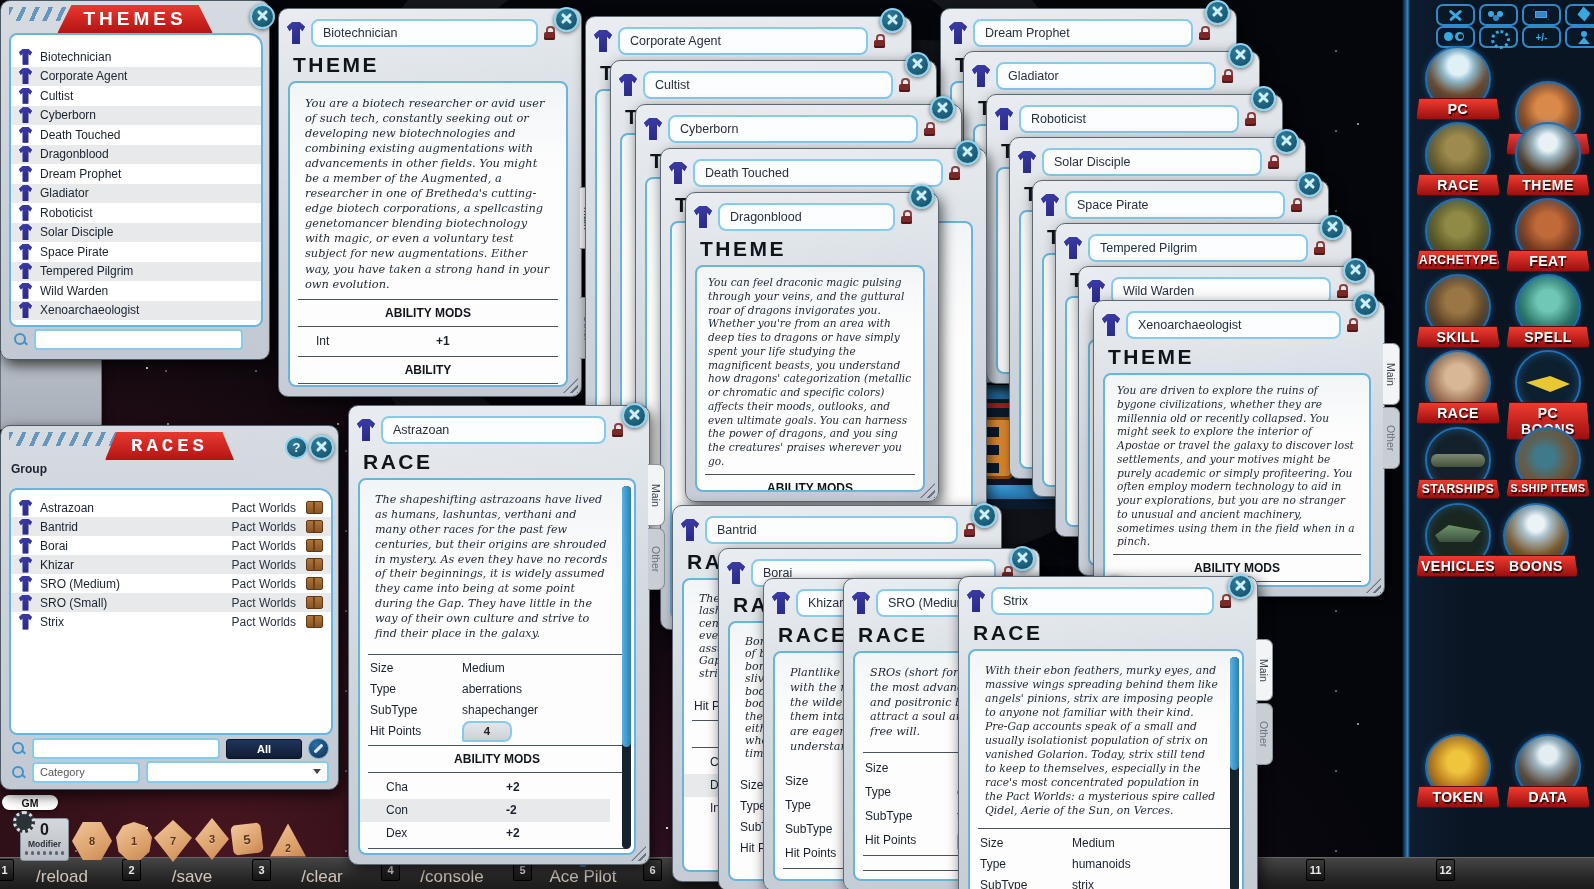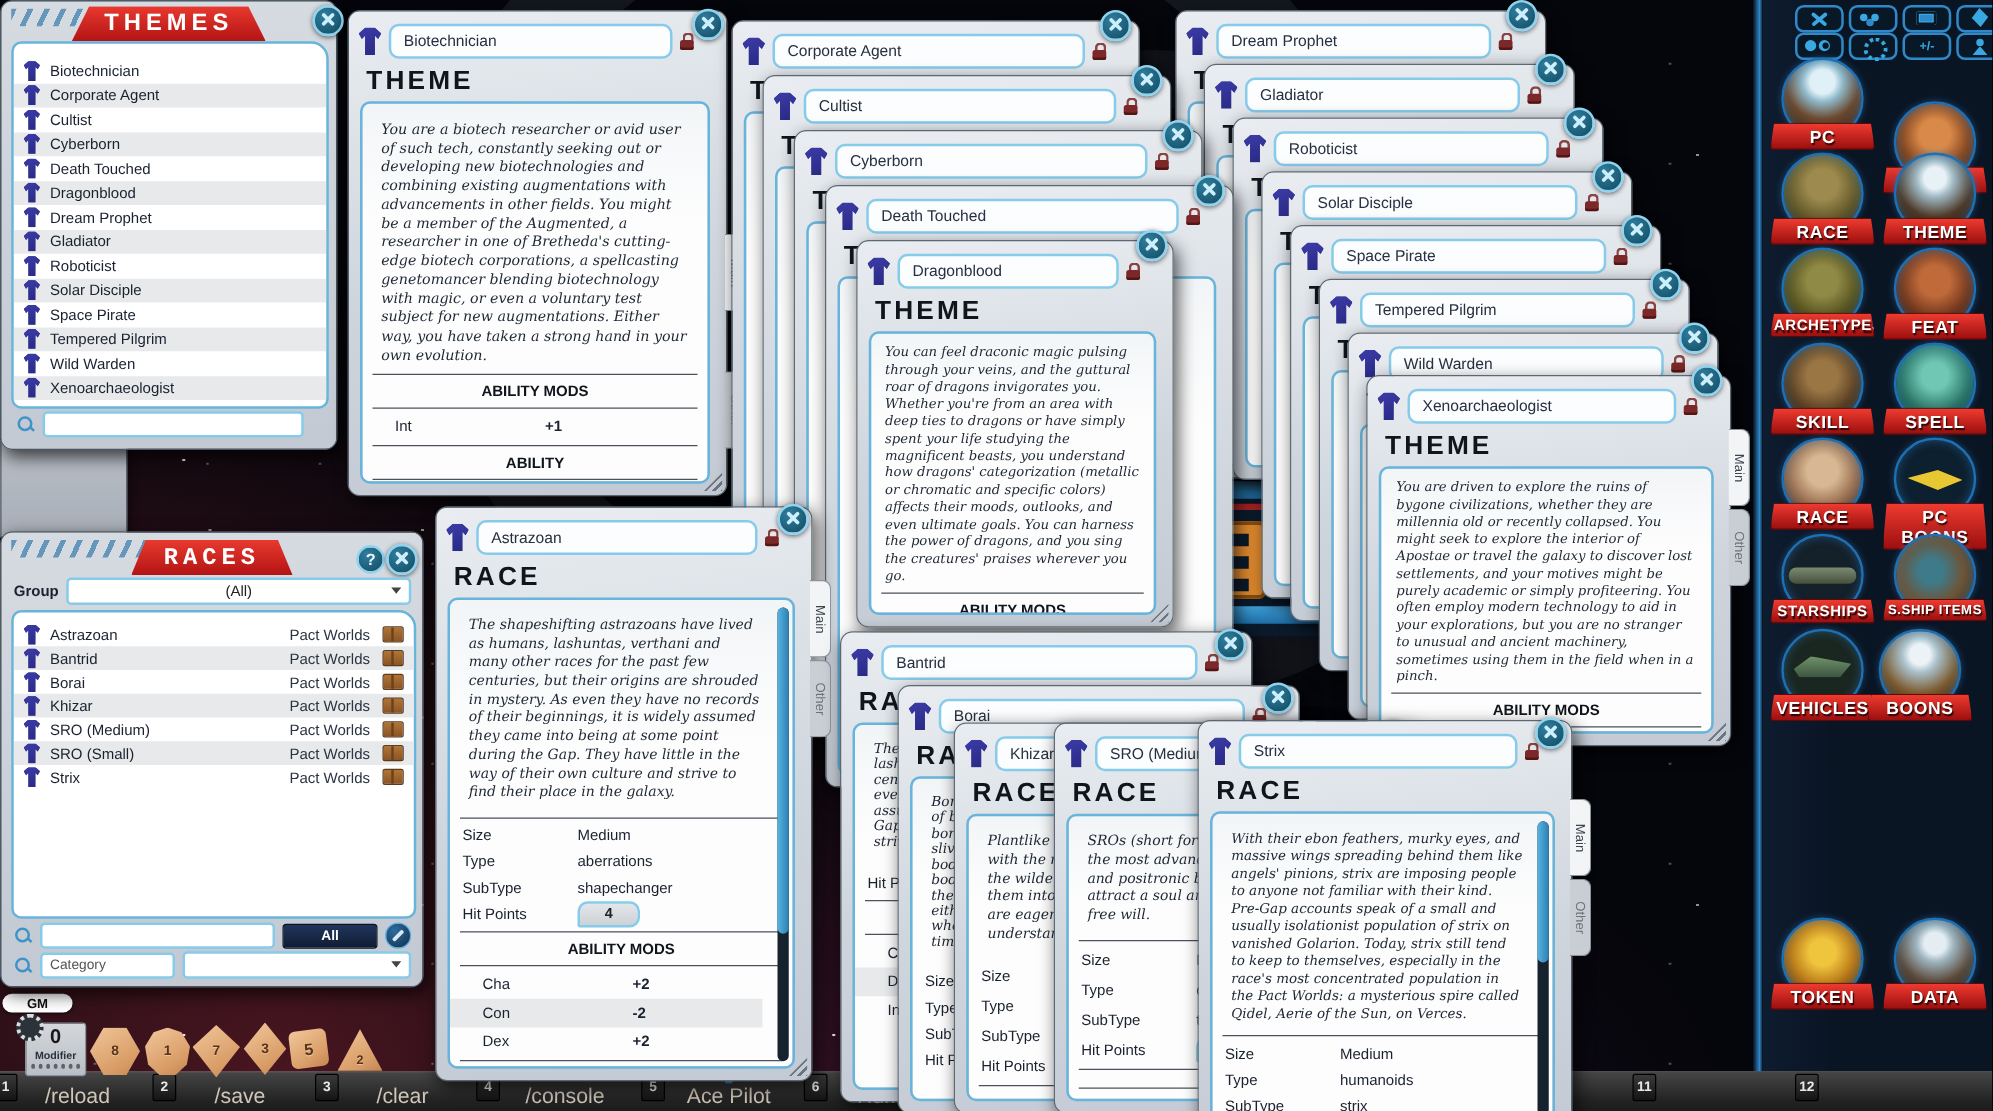--- a/index.html
+++ b/index.html
@@ -263,24 +263,20 @@
     </div>
   </div>
 
   <div class="listwin" id="races-win" style="left:0;top:425px;width:337px;height:363px;z-index:15;">
     <div class="hatch"></div>
     <div class="banner" style="top:6px;font-family:Liberation Mono, monospace;">RACES</div>
     <div class="helpbtn" style="right:30px;top:10px;">?</div>
     <div class="xbtn" style="right:4px;top:9px;"></div>
     <div class="searchrow" style="left:10px;top:36px;width:318px;">
       <span style="font-size:12px;font-weight:bold;color:#1a2230;">Group</span>
-      <div class="dropdown" style="flex:1;">
-        <span>(All)</span>
-        <span class="car"></span>
-      </div>
     </div>
     <div class="list-panel" style="left:8px;top:62px;width:320px;height:243px;border-radius:8px 14px 8px 8px;">
       <div id="races-list" style="padding-top:8px;">
           <div class="lrow">
             <div class="sf-icon sf-sm"></div>
             <span class="nm">Astrazoan</span>
             <span class="src">Pact Worlds</span>
             <div class="book"></div>
           </div>
           <div class="lrow alt">

